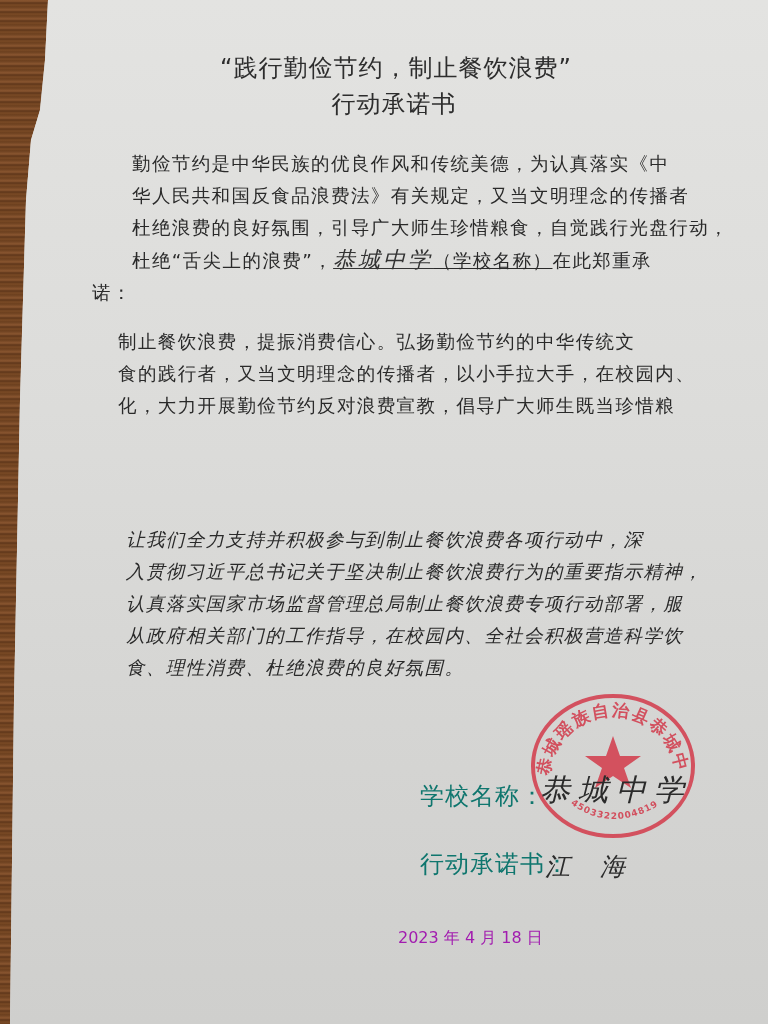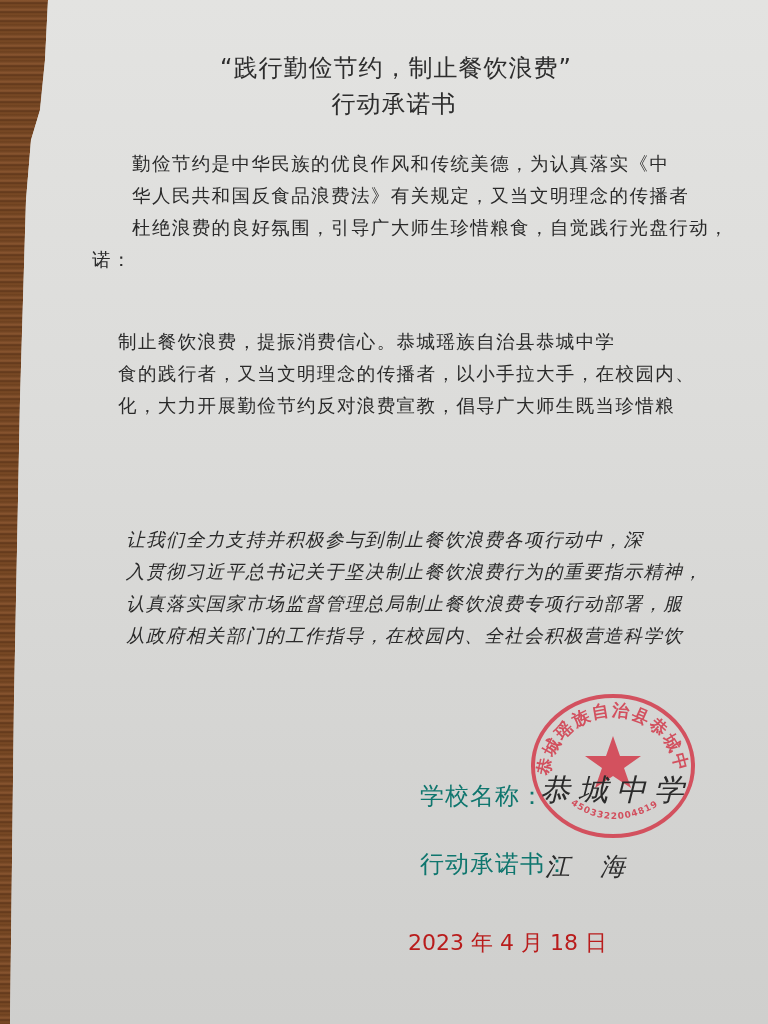--- a/index.html
+++ b/index.html
@@ -43,53 +43,57 @@
     }
     .l-school { left: 420px; top: 780px; }
     .l-rep { left: 420px; top: 848px; }
     .sig-hand {
       position: absolute; font-family: "DejaVu Serif", serif; font-style: italic;
       color: #2b2b2b; font-size: 30px; letter-spacing: 8px;
     }
     .h-school { left: 540px; top: 770px; }
     .h-rep { left: 545px; top: 850px; font-size: 25px; letter-spacing: 30px; }
     .date {
-      position: absolute; left: 408px; top: 928px; font-size: 22px; color: #b91c1c;
+      position: absolute; left: 398px; top: 928px; font-size: 16px; color: #a21caf;
     }
     .seal {
       position: absolute; left: 527px; top: 688px; width: 170px; height: 150px;
     }
   </style>
 </head>
 <body>
 
 <div class="wood"></div>
 <div class="paper"></div>
 
 <div class="title t1">“践行勤俭节约，制止餐饮浪费”</div>
 <div class="title t2">行动承诺书</div>
 
 <div class="para p1">
   <span class="line">勤俭节约是中华民族的优良作风和传统美德，为认真落实《中</span>
   <span class="line">华人民共和国反食品浪费法》有关规定，又当文明理念的传播者</span>
   <span class="line">杜绝浪费的良好氛围，引导广大师生珍惜粮食，自觉践行光盘行动，</span>
+  <span class="line">
+    <span>杜绝“舌尖上的浪费”，</span><span class="hand">恭城中学</span><span class="blank-u">（学校名称）</span><span>在此郑重承</span>
+  </span>
   <span class="line" style="text-indent:0">诺：</span>
 </div>
 
 <div class="para p2">
-  <span class="line">制止餐饮浪费，提振消费信心。恭城瑶族自治县恭城中学</span>
+  <span class="line">制止餐饮浪费，提振消费信心。弘扬勤俭节约的中华传统文</span>
   <span class="line">食的践行者，又当文明理念的传播者，以小手拉大手，在校园内、</span>
   <span class="line">化，大力开展勤俭节约反对浪费宣教，倡导广大师生既当珍惜粮</span>
 </div>
 
 <div class="para p3">
   <span class="line">让我们全力支持并积极参与到制止餐饮浪费各项行动中，深</span>
   <span class="line">入贯彻习近平总书记关于坚决制止餐饮浪费行为的重要指示精神，</span>
   <span class="line">认真落实国家市场监督管理总局制止餐饮浪费专项行动部署，服</span>
   <span class="line">从政府相关部门的工作指导，在校园内、全社会积极营造科学饮</span>
+  <span class="line">食、理性消费、杜绝浪费的良好氛围。</span>
 </div>
 
 <svg class="seal" viewBox="0 0 170 150">
   <defs>
     <path id="arcTop" d="M 22 92 A 64 64 0 1 1 150 92"></path>
     <path id="arcBot" d="M 38 112 Q 86 150 140 112"></path>
   </defs>
   <ellipse cx="86" cy="78" rx="80" ry="70" fill="none" stroke="#d2394a" stroke-width="4" opacity="0.85"></ellipse>
   <polygon points="86,48 93,68 114,68 97,80 104,100 86,88 68,100 75,80 58,68 79,68" fill="#d2394a" opacity="0.85"></polygon>
   <text font-size="17" font-weight="bold" fill="#d2394a" opacity="0.85" font-family="DejaVu Sans, sans-serif" letter-spacing="2">

